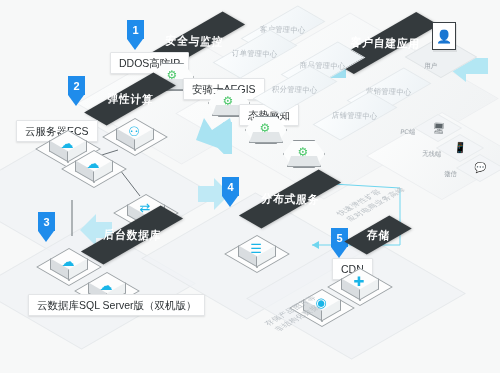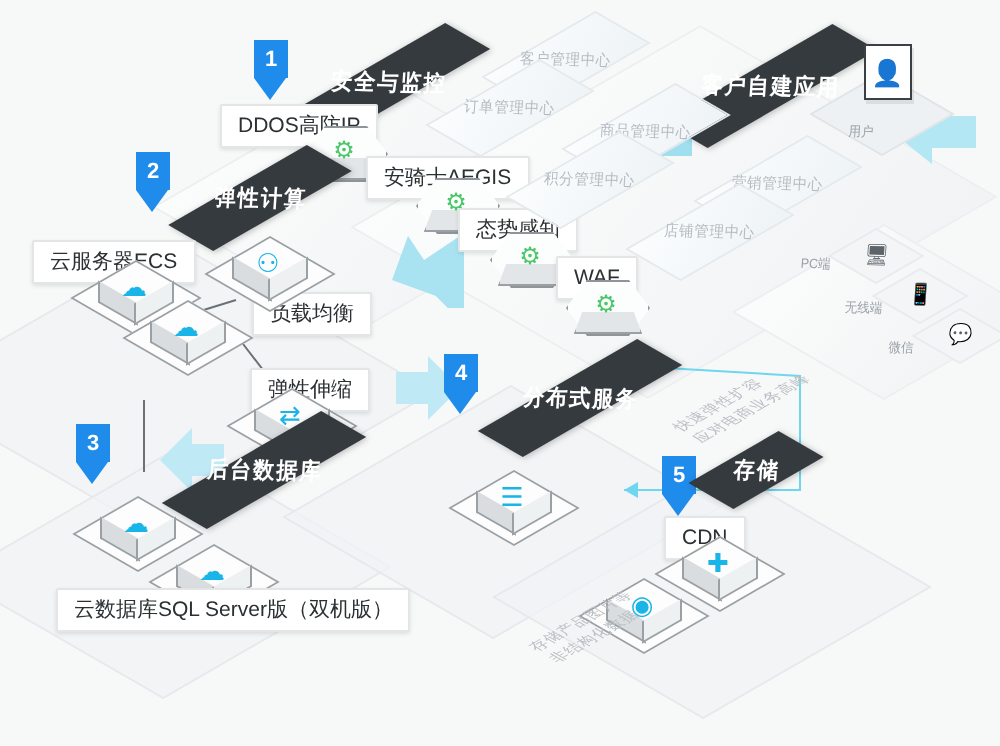--- a/index.html
+++ b/index.html
@@ -237,28 +237,27 @@
     <div class="glyph">⚙</div>
   </div>
 
   <div class="tag big" style="left:183px;top:78px;">安骑士AEGIS</div>
   <div class="hexnode" style="left:206px;top:88px;">
     <div class="hex"></div>
       <div class="base"></div>
     <div class="glyph">⚙</div>
   </div>
 
-  <div class="tag big" style="left:229px;top:104px;">态势感知</div>
+  <div class="tag big" style="left:239px;top:104px;">态势感知</div>
   <div class="hexnode" style="left:243px;top:115px;">
     <div class="hex"></div>
       <div class="base"></div>
     <div class="glyph">⚙</div>
   </div>
 
-  <div class="tag big" style="left:278px;top:128px;">WAF</div>
   <div class="hexnode" style="left:281px;top:139px;">
     <div class="hex"></div>
       <div class="base"></div>
     <div class="glyph">⚙</div>
   </div>
 
   <div class="pin" style="left:68px;top:76px;">
     <div class="body"></div>
       <div class="tip"></div>
     <div class="num">2</div>
@@ -274,29 +273,27 @@
       <div class="side"></div>
     <div class="glyph">☁</div>
   </div>
   <div class="node cyan" style="left:72px;top:150px;">
     <div class="top"></div>
       <div class="front"></div>
       <div class="side"></div>
     <div class="glyph">☁</div>
   </div>
 
-  <div class="tag big" style="left:126px;top:146px;">负载均衡</div>
   <div class="node cyan" style="left:113px;top:118px;">
     <div class="top"></div>
       <div class="front"></div>
       <div class="side"></div>
     <div class="glyph">⚇</div>
   </div>
 
-  <div class="tag big" style="left:125px;top:184px;">弹性伸缩</div>
   <div class="node cyan" style="left:124px;top:194px;">
     <div class="top"></div>
       <div class="front"></div>
       <div class="side"></div>
     <div class="glyph">⇄</div>
   </div>
 
   <div class="pin" style="left:38px;top:212px;">
     <div class="body"></div>
       <div class="tip"></div>

